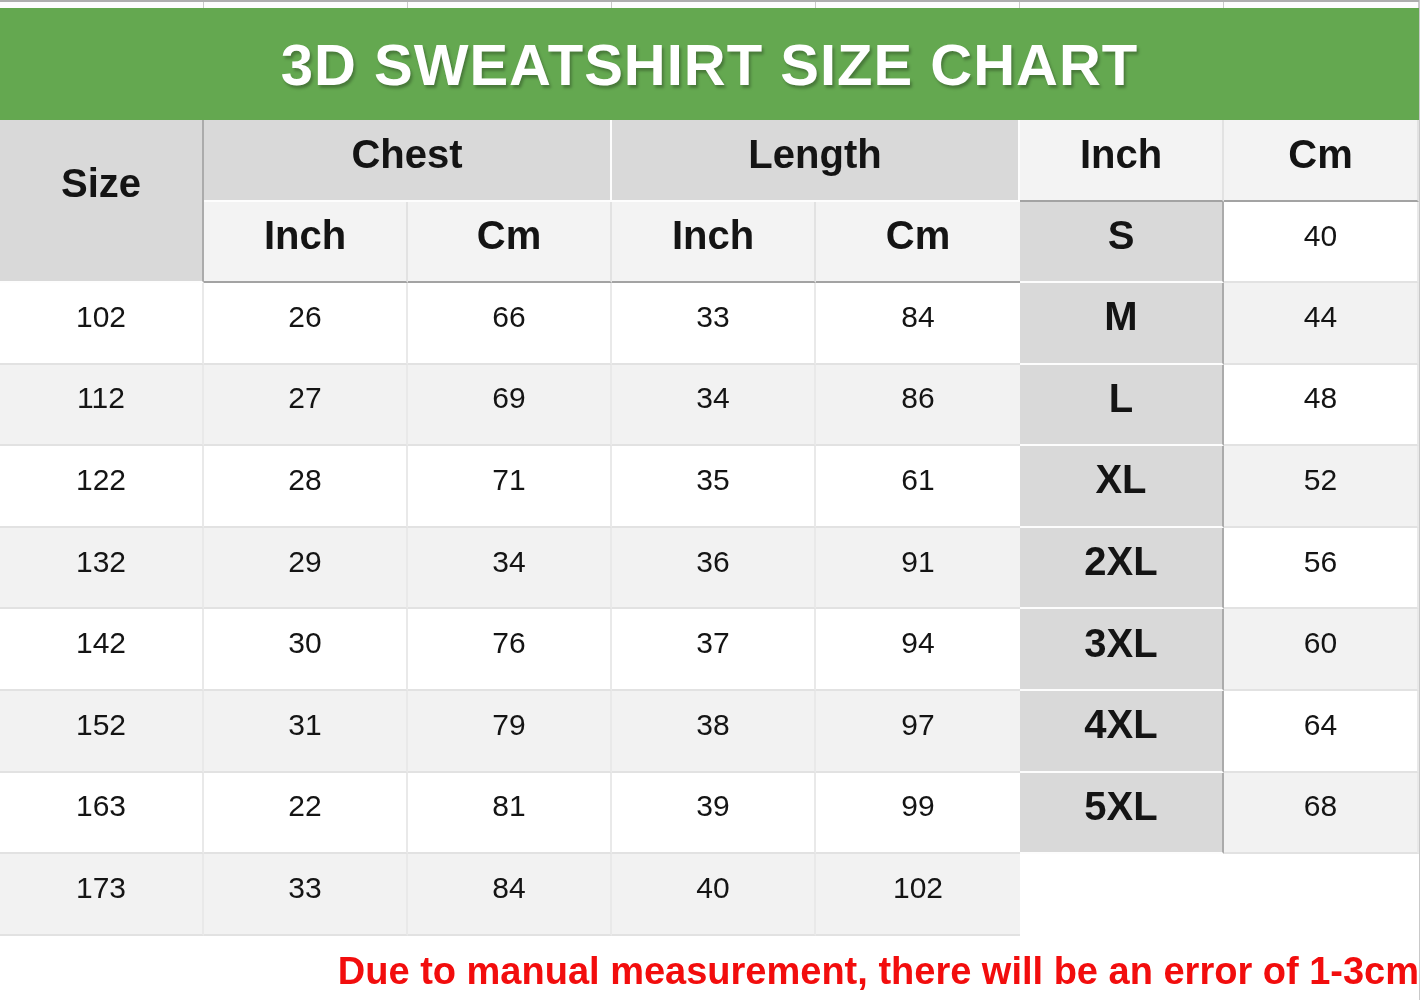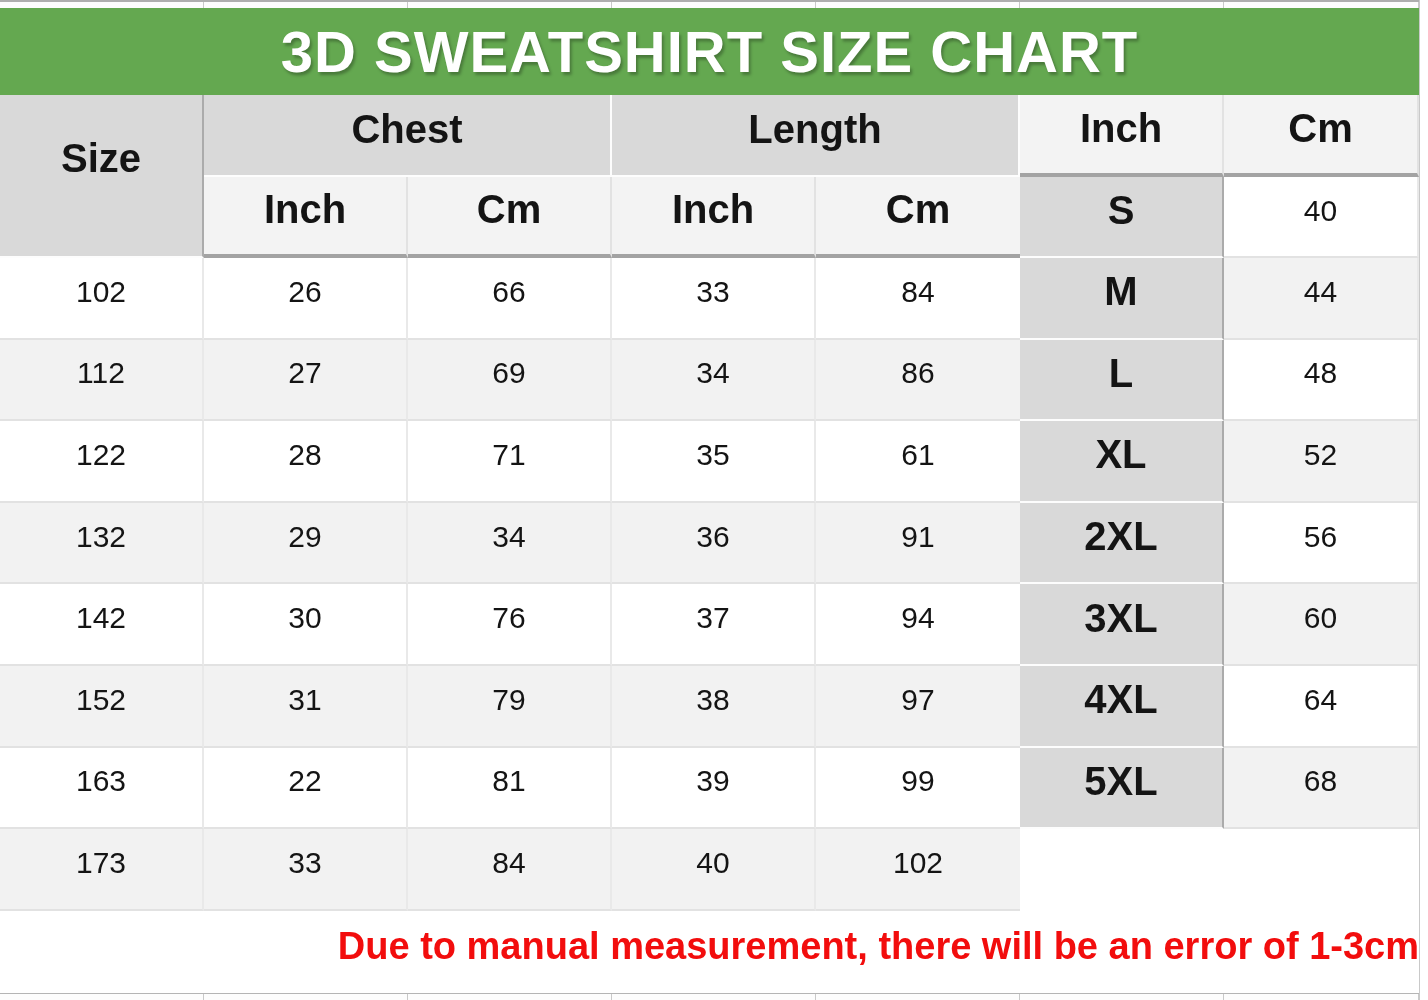--- a/index.html
+++ b/index.html
@@ -8,21 +8,21 @@
     position:relative;width:1420px;height:1000px;box-sizing:border-box;
     border-right:1px solid #c9c9c9;background:#ffffff;
     font-family:"Liberation Sans",sans-serif;color:#141414;
   }
   
   .strip{display:grid;grid-template-columns:repeat(6,204px) 1fr;box-sizing:border-box;background:#fdfdfd;}
   .strip>div{border-right:1px solid #c9c9c9;}
   .strip-top{height:8px;border-top:2px solid #aeaeae;}
   .strip-bottom{height:7px;border-top:1px solid #b5b5b5;}
   
-  .title-bar{height:87px;background:#64a850;display:flex;align-items:center;justify-content:center;}
+  .title-bar{height:112px;background:#64a850;display:flex;align-items:center;justify-content:center;}
   .title-text{
     color:#ffffff;font-weight:bold;font-size:58px;letter-spacing:1px;
     text-shadow:2px 3px 3px rgba(0,0,0,0.28);white-space:nowrap;
   }
   
   #grid{
     display:grid;
     grid-template-columns:repeat(6,204px) 1fr;
     grid-template-rows:82px 81px repeat(8,81.6px);
   }
@@ -33,21 +33,21 @@
   .hdr{
     background:#d9d9d9;font-weight:bold;font-size:40px;
     border-right:2px solid #fdfdfd;border-bottom:2px solid #fdfdfd;
   }
   .size-header{grid-row:1/3;grid-column:1;border-right:2px solid #ababab;padding-bottom:35px;}
   .g-chest{grid-column:2/4;}
   .g-length{grid-column:4/6;}
   .g-sleeve{grid-column:6/8;border-right:none;}
   .unit{
     background:#f3f3f3;font-weight:bold;font-size:40px;
-    border-right:2px solid #e2e2e2;border-bottom:4px solid #a3a3a3;
+    border-right:2px solid #e2e2e2;border-bottom:2px solid #a3a3a3;
   }
   .size-cell{
     background:#d9d9d9;font-weight:bold;font-size:40px;
     border-right:2px solid #ababab;border-bottom:2px solid #fdfdfd;
   }
   .data-cell{
     background:#ffffff;font-size:30px;font-weight:normal;
     border-right:2px solid #e9e9e9;border-bottom:2px solid #e2e2e2;
   }
   .data-cell.alt{background:#f2f2f2;}

